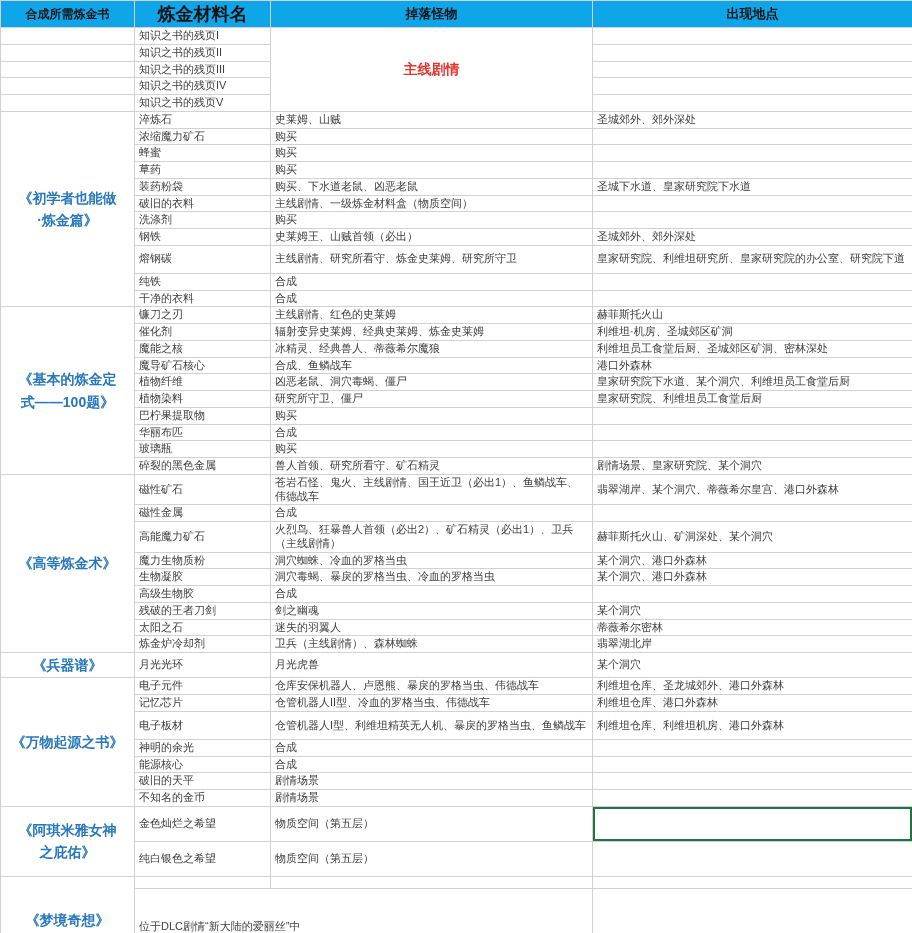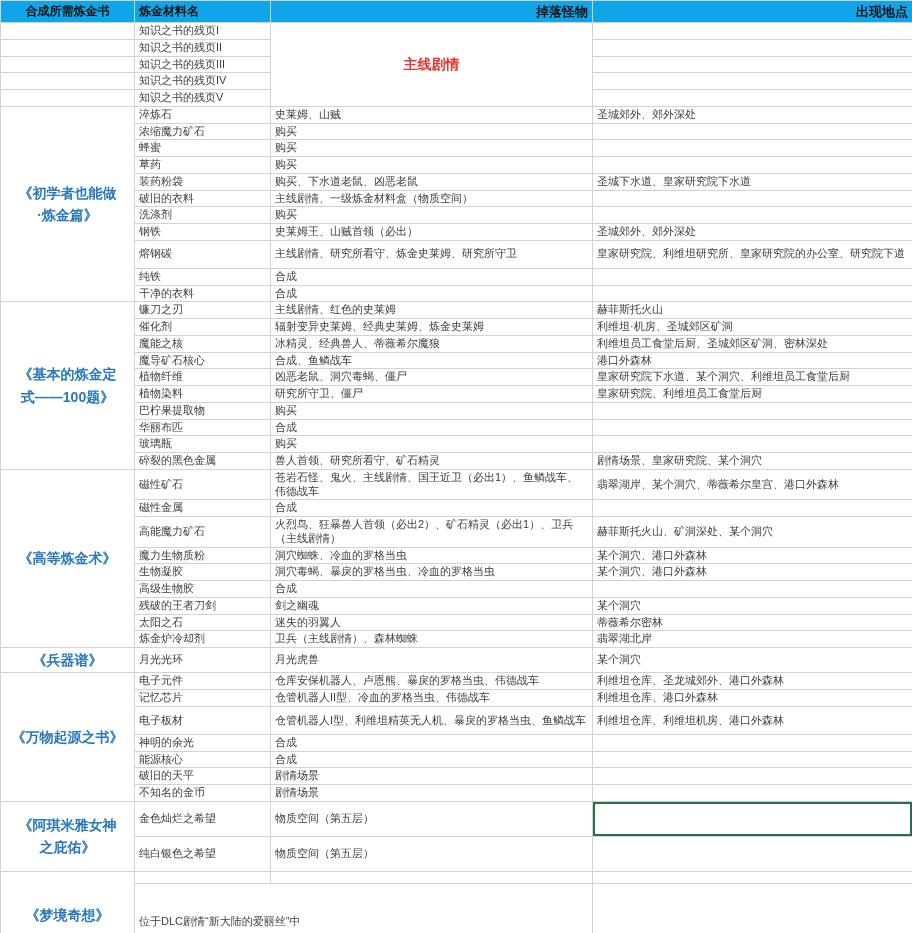--- a/index.html
+++ b/index.html
@@ -4,22 +4,22 @@
 <style>
   html,body{margin:0;padding:0;background:#fff;}
   .sheet{width:912px;height:933px;background:#fff;overflow:hidden;
          font-family:"Liberation Sans","DejaVu Sans",sans-serif;}
   table{border-collapse:collapse;table-layout:fixed;width:912px;}
   th,td{border:1px solid #d2d2d2;padding:1px 4px;vertical-align:middle;
         overflow:hidden;font-family:"Liberation Sans","DejaVu Sans",sans-serif;}
   thead tr{height:22px;}
   th{background:#0ea5e9;color:#141414;font-weight:bold;}
   .h-book{font-size:12px;text-align:center;}
-  .h-mat{font-size:12px;text-align:left;}
-  .h-mon,.h-loc{font-size:13px;text-align:right;}
+  .h-mat{font-size:18px;text-align:center;}
+  .h-mon,.h-loc{font-size:13px;text-align:center;}
   td{font-size:11px;color:#3d3d3d;text-align:left;line-height:1.25;}
   td.book{color:#2878bd;font-weight:bold;font-size:14px;text-align:center;
           vertical-align:middle;white-space:pre-line;line-height:1.6;}
   td.merged-monster{color:#e5332d;font-weight:bold;font-size:14px;
           text-align:center;vertical-align:middle;}
   td.sel{box-shadow:inset 0 0 0 2px #217346;}
   td.note{font-size:11px;color:#3d3d3d;vertical-align:middle;}
 </style>
 </head>
 <body>

